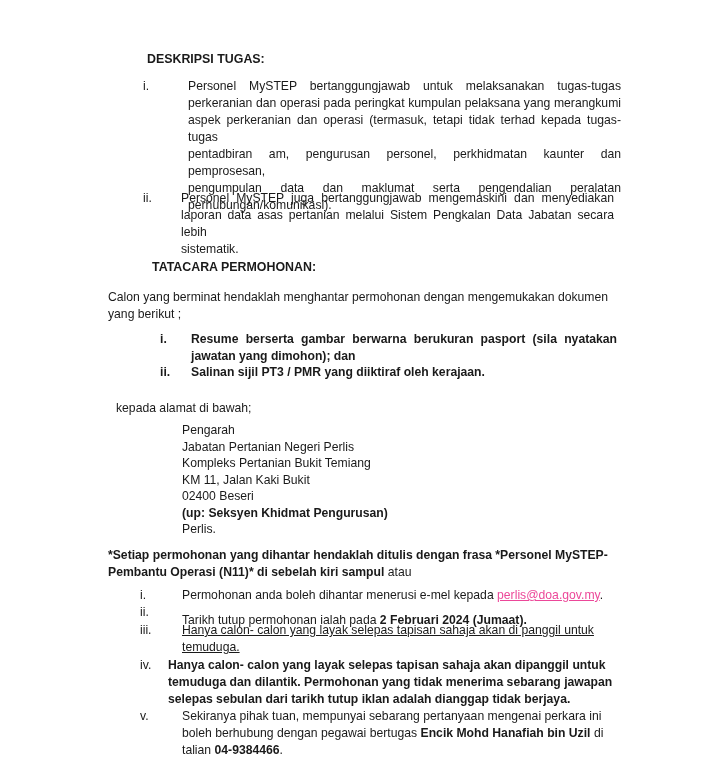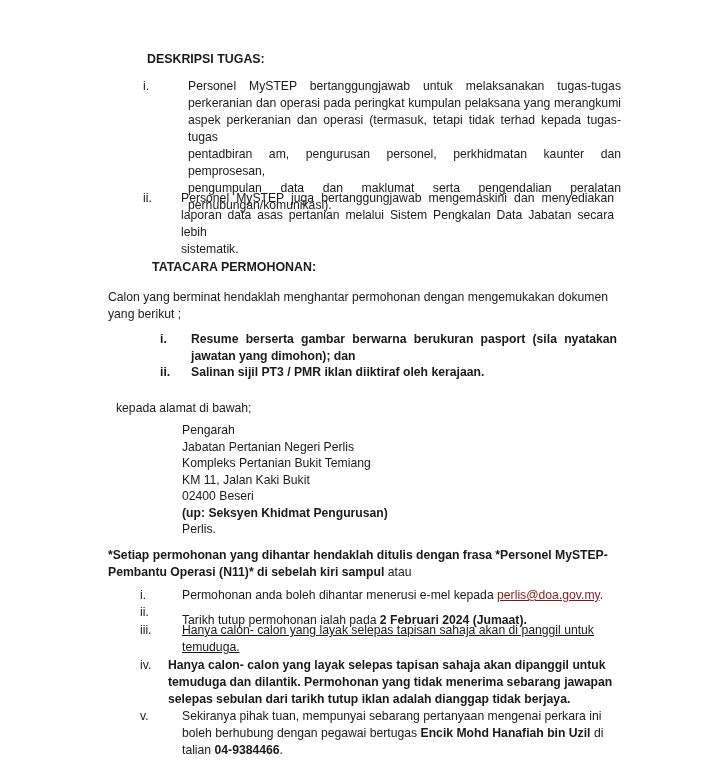--- a/index.html
+++ b/index.html
@@ -7,21 +7,21 @@
     width: 720px; height: 779px; position: relative; overflow: hidden;
     font-family: "Liberation Sans", sans-serif; color: #1a1a1a;
     font-size: 12.2px; line-height: 17px;
   }
   .abs { position: absolute; }
   .bold { font-weight: bold; }
   .heading { font-weight: bold; font-size: 12.4px; padding-left: 44px; }
   .num { position: absolute; }
   .line { display: block; white-space: nowrap; }
   .jline { display: block; text-align: justify; text-align-last: justify; white-space: normal; }
-  a.link { color: #7f1d1d; text-decoration: underline; }
+  a.link { color: #ec4899; text-decoration: underline; }
 </style>
 </head>
 <body>
 
 <div class="abs heading" style="left:103px; top:51px;">DESKRIPSI TUGAS:</div>
 
 <div>
   <span class="num" style="left:143px; top:78px;">i.</span>
   <div class="abs" style="left:181px; top:78px; width:433px;margin-left:7px;">
     <span class="jline">Personel MySTEP bertanggungjawab untuk melaksanakan tugas-tugas</span>
@@ -53,21 +53,21 @@
   <span class="num bold" style="left:160px; top:331px;">i.</span>
   <div class="abs bold" style="left:191px; top:331px; width:426px;">
     <span class="jline">Resume berserta gambar berwarna berukuran pasport (sila nyatakan</span>
     <span class="line">jawatan yang dimohon); dan</span>
   </div>
 </div>
 
 <div>
   <span class="num bold" style="left:160px; top:364px;">ii.</span>
   <div class="abs bold" style="left:191px; top:364px;">
-    <span class="line">Salinan sijil PT3 / PMR iklan diiktiraf oleh kerajaan.</span>
+    <span class="line">Salinan sijil PT3 / PMR yang diiktiraf oleh kerajaan.</span>
   </div>
 </div>
 
 <div class="abs" style="left:108px; top:400px;padding-left:8px;">kepada alamat di bawah;</div>
 
 <div class="abs" style="left:182px; top:422px; line-height:16.5px;">
   <span class="line">Pengarah</span>
   <span class="line">Jabatan Pertanian Negeri Perlis</span>
   <span class="line">Kompleks Pertanian  Bukit Temiang</span>
   <span class="line">KM 11, Jalan Kaki Bukit</span>

